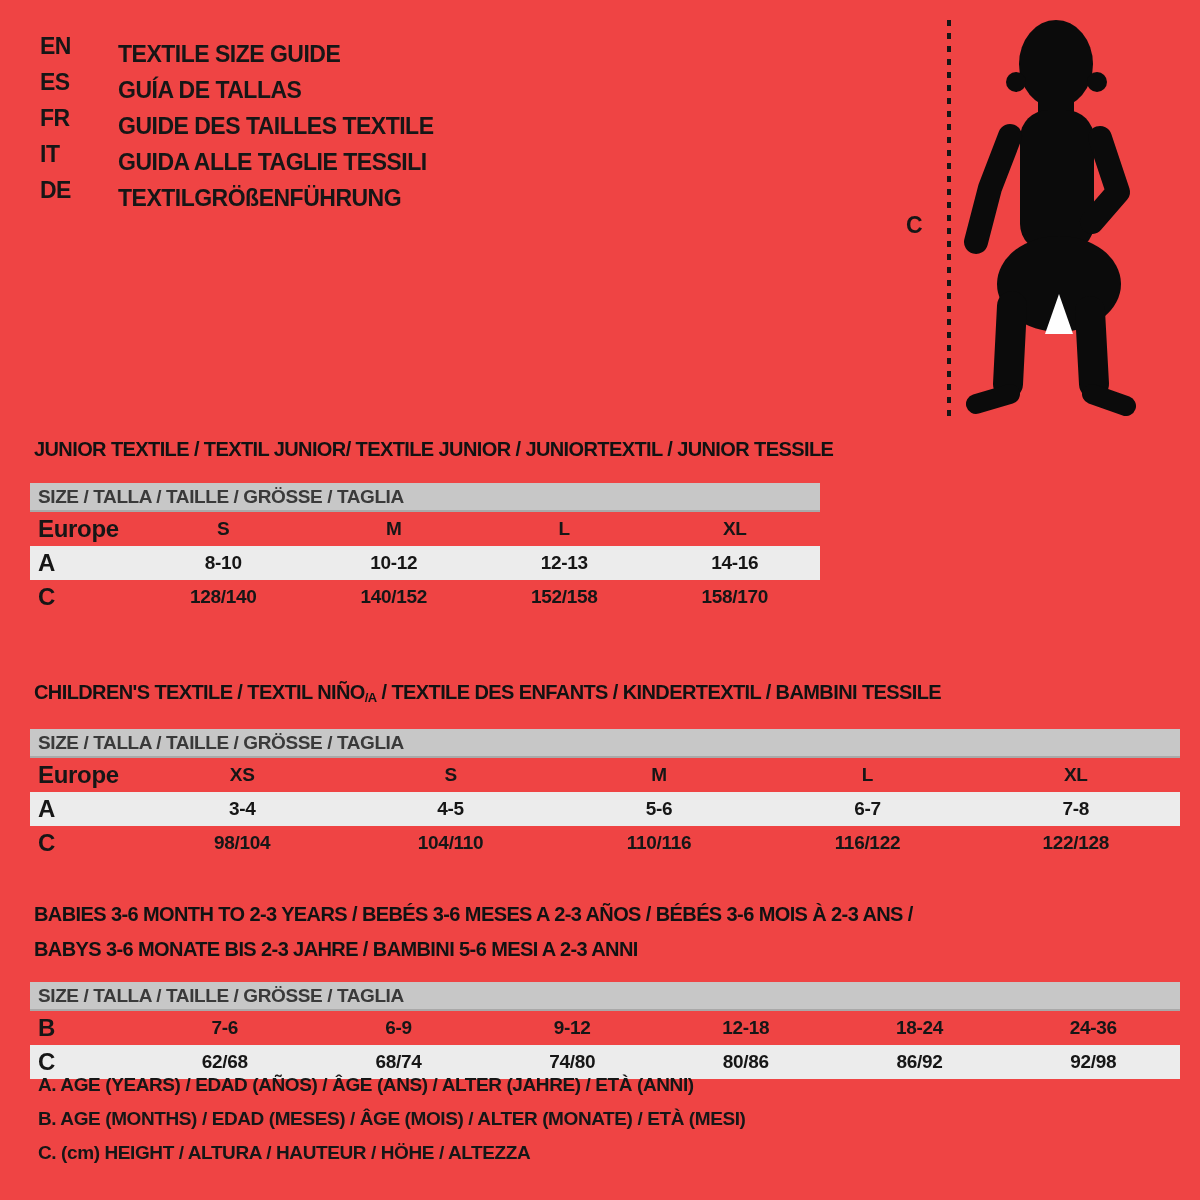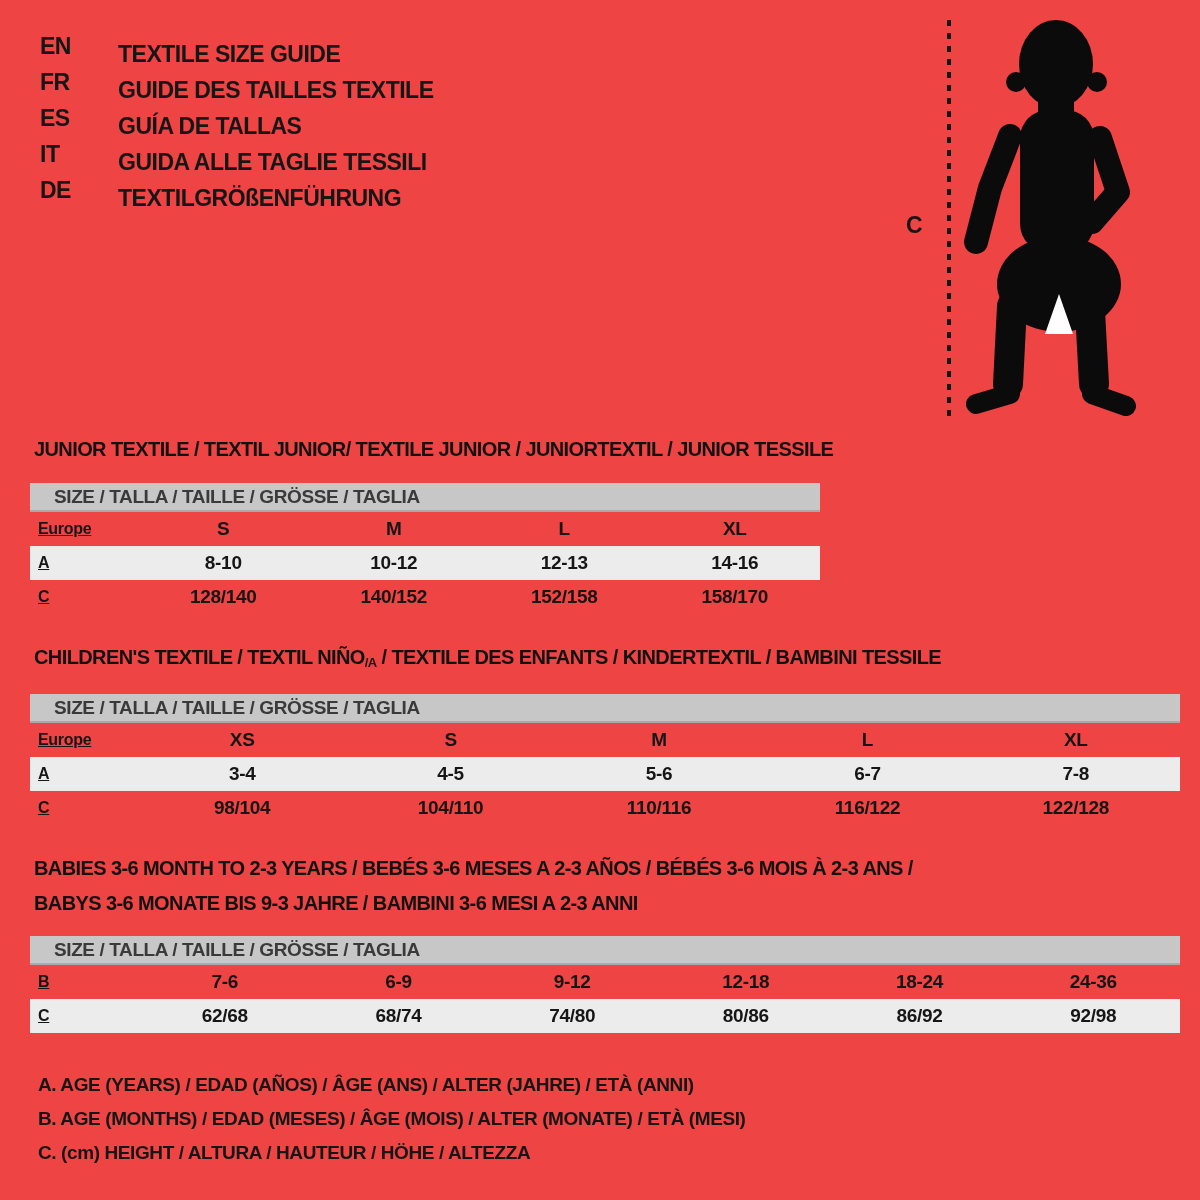--- a/index.html
+++ b/index.html
@@ -26,54 +26,54 @@
   .sec h2{
     margin:0 12px 0 4px;font-size:20px;font-weight:bold;letter-spacing:-0.6px;
     white-space:nowrap;line-height:24px;color:#121212;
   }
   .sec .gap{height:22px;}
   .bar{
     height:27px;background:#c7c7c7;border-bottom:2px solid #a9a9a9;
     display:flex;align-items:center;
   }
   .bar span{
-    padding-left:24px;font-size:19px;font-weight:bold;letter-spacing:-0.4px;color:#3a3a3a;
+    padding-left:8px;font-size:19px;font-weight:bold;letter-spacing:-0.4px;color:#3a3a3a;
     white-space:nowrap;
   }
   .trow{display:flex;height:34px;align-items:center;}
   .trow.alt{background:#ececec;}
-  .tlabel{width:100px;padding-left:8px;font-size:16px;font-weight:bold;letter-spacing:-0.3px;text-decoration:underline;}
+  .tlabel{width:100px;padding-left:8px;font-size:24px;font-weight:bold;letter-spacing:-0.3px;}
   .tcell{flex:1;text-align:center;font-size:19px;font-weight:bold;letter-spacing:-0.3px;}
   .subsc{font-size:13px;position:relative;top:3px;font-weight:bold;}
   
   .legend{position:absolute;left:38px;top:1068px;}
   .legend div{font-size:19px;font-weight:bold;letter-spacing:-0.4px;line-height:34px;white-space:nowrap;}
   .s1{top:437px;width:790px;}
-  .s2{top:645px;width:1150px;}
-  .s3{top:851px;width:1150px;}
+  .s2{top:680px;width:1150px;}
+  .s3{top:897px;width:1150px;}
   .s3 h2{line-height:35px;}
   .s3 .gap{height:15px;}
 </style>
 </head>
 <body>
 
 <div class="page">
 
   <div class="lang-block">
     <div class="lang-row">
       <span class="lang-code">EN</span>
       <span class="lang-title">TEXTILE SIZE GUIDE</span>
     </div>
     <div class="lang-row">
+      <span class="lang-code">ES</span>
+      <span class="lang-title">GUÍA DE TALLAS</span>
+    </div>
+    <div class="lang-row">
       <span class="lang-code">FR</span>
       <span class="lang-title">GUIDE DES TAILLES TEXTILE</span>
-    </div>
-    <div class="lang-row">
-      <span class="lang-code">ES</span>
-      <span class="lang-title">GUÍA DE TALLAS</span>
     </div>
     <div class="lang-row">
       <span class="lang-code">IT</span>
       <span class="lang-title">GUIDA ALLE TAGLIE TESSILI</span>
     </div>
     <div class="lang-row">
       <span class="lang-code">DE</span>
       <span class="lang-title">TEXTILGRÖßENFÜHRUNG</span>
     </div>
   </div>
@@ -154,21 +154,21 @@
       <div class="tcell">98/104</div>
       <div class="tcell">104/110</div>
       <div class="tcell">110/116</div>
       <div class="tcell">116/122</div>
       <div class="tcell">122/128</div>
     </div>
   </section>
 
   <section class="sec s3">
     <h2>BABIES 3-6 MONTH TO 2-3 YEARS / BEBÉS 3-6 MESES A 2-3 AÑOS / BÉBÉS 3-6 MOIS À 2-3 ANS /</h2>
-    <h2>BABYS 3-6 MONATE BIS 9-3 JAHRE / BAMBINI 3-6 MESI A 2-3 ANNI</h2>
+    <h2>BABYS 3-6 MONATE BIS 2-3 JAHRE / BAMBINI 5-6 MESI A 2-3 ANNI</h2>
     <div class="gap"></div>
     <div class="bar">
       <span>SIZE / TALLA / TAILLE / GRÖSSE / TAGLIA</span>
     </div>
     <div class="trow">
       <div class="tlabel">B</div>
       <div class="tcell">7-6</div>
       <div class="tcell">6-9</div>
       <div class="tcell">9-12</div>
       <div class="tcell">12-18</div>

